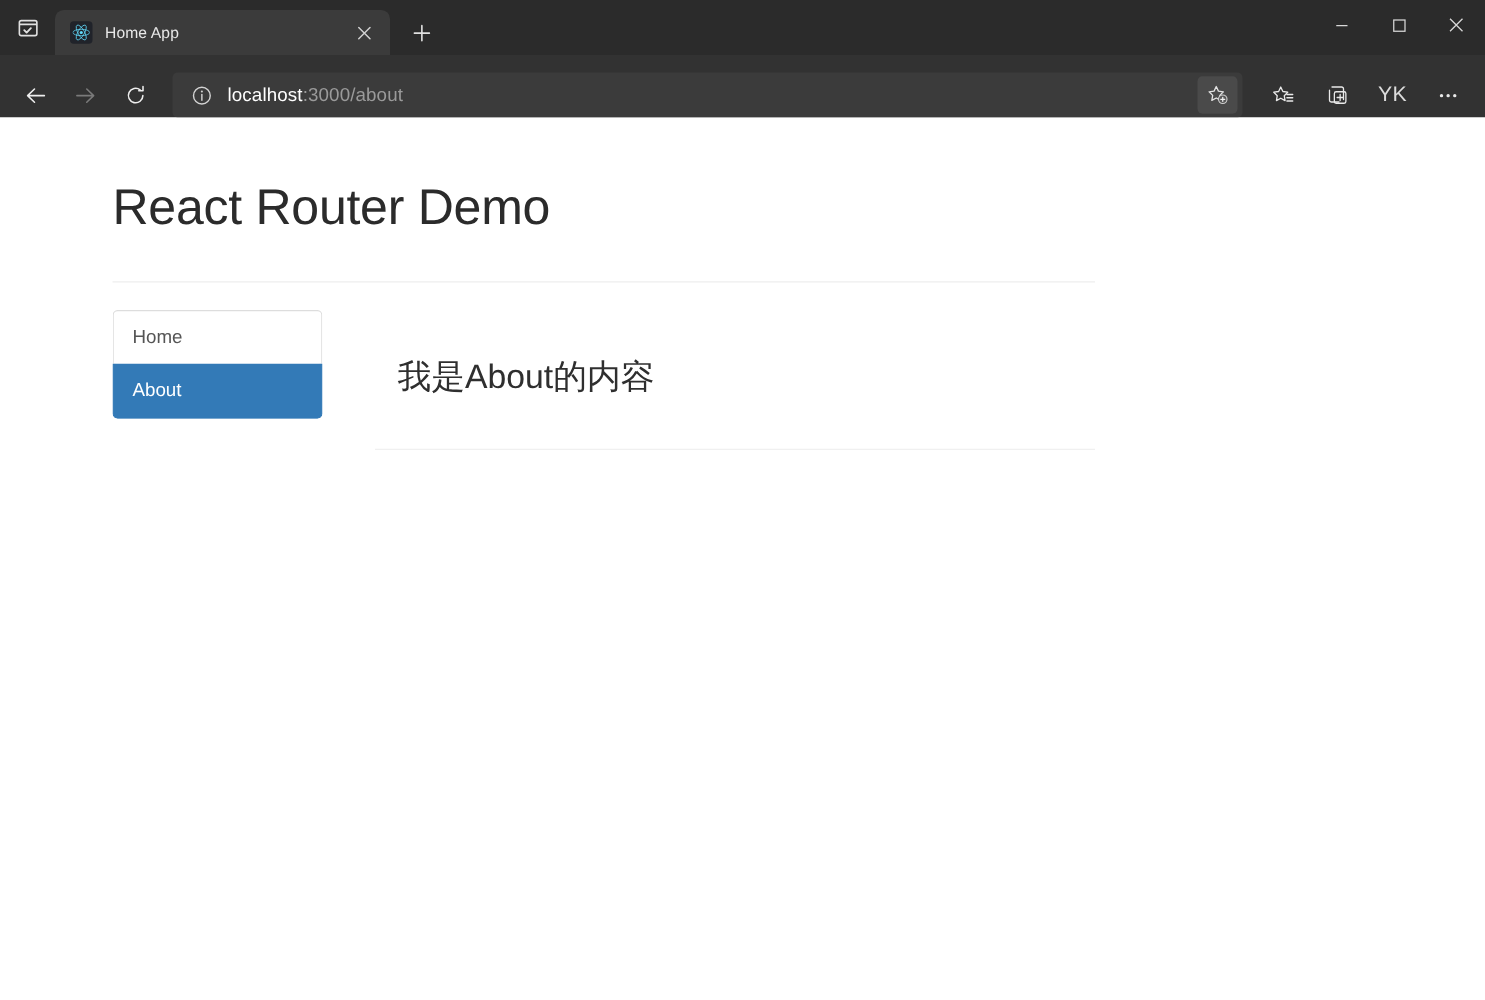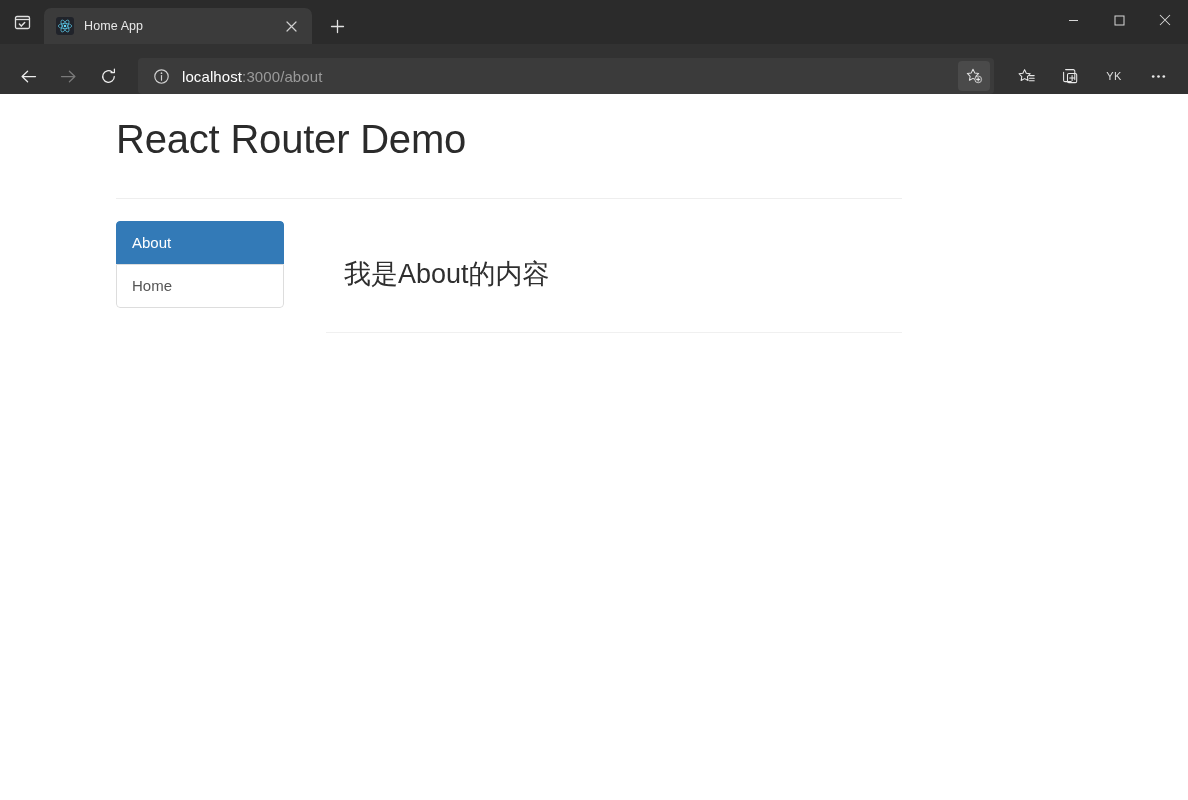--- a/index.html
+++ b/index.html
@@ -184,40 +184,40 @@
     height: 36px;
     display: flex;
     align-items: center;
     justify-content: center;
     border-radius: 4px;
     flex: 0 0 40px;
     margin-left: 4px;
   }
 
   .profile-badge {
-    font-size: 11px;
+    font-size: 17px;
     color: #dcdcdc;
     letter-spacing: .3px;
     display: flex;
     align-items: center;
     gap: 1px;
   }
 
   
   .viewport {
     flex: 1 1 auto;
     background: #ffffff;
     overflow: hidden;
     position: relative;
   }
 
   .container {
     width: 786px;
-    margin: 0 0 0 116px;
-    padding-top: 23px;
+    margin: 0 0 0 90px;
+    padding-top: 50px;
   }
 
   .page-title {
     font-size: 40px;
     font-weight: 400;
     color: #2b2b2b;
     line-height: 1.1;
     letter-spacing: -.2px;
   }
 
@@ -429,22 +429,22 @@
   <div class="viewport">
     <div class="container">
 
       <h1 class="page-title">React Router Demo</h1>
       <hr class="hr">
 
       <div class="row">
 
         <div class="col-nav">
           <div class="list-group">
+            <a class="list-group-item" href="#">Home</a>
             <a class="list-group-item active" href="#">About</a>
-            <a class="list-group-item" href="#">Home</a>
           </div>
         </div>
 
         <div class="col-content">
           <div class="panel">
             <div class="panel-body">我是About的内容</div>
             <hr class="panel-divider">
           </div>
         </div>
 

